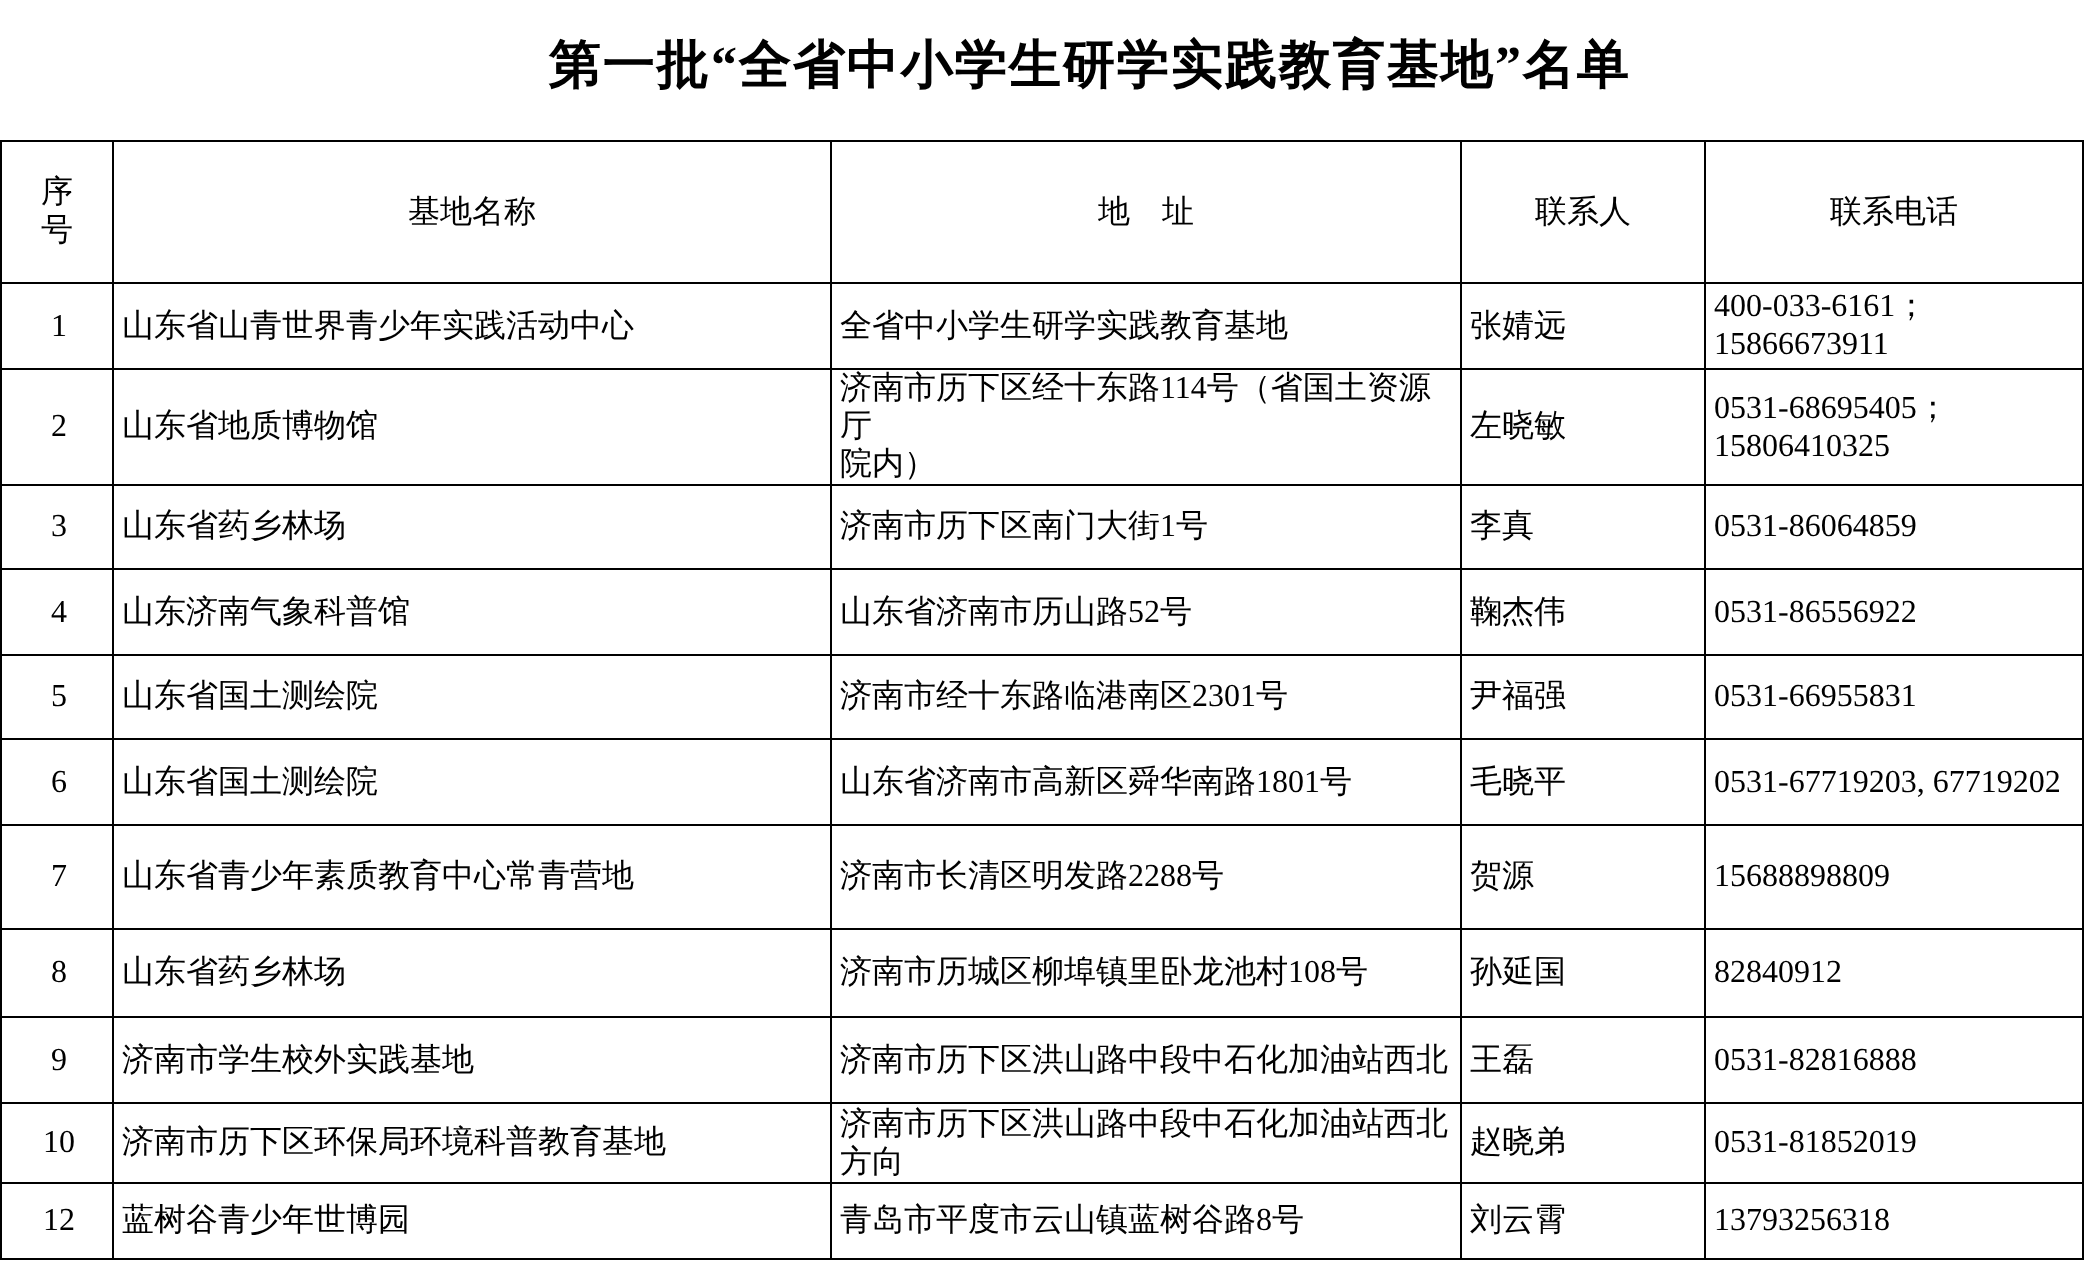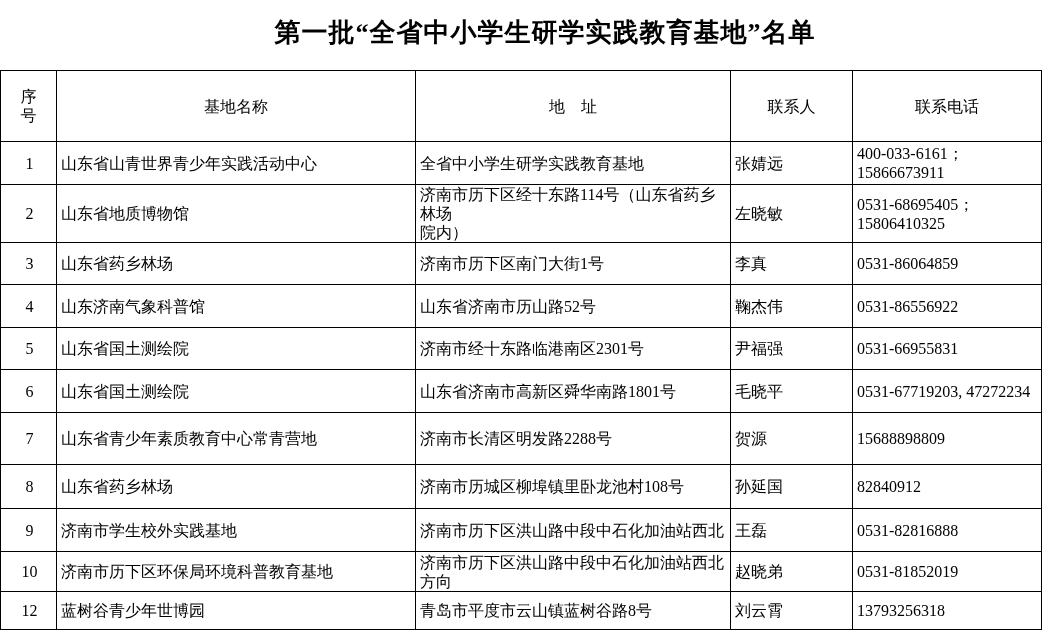--- a/index.html
+++ b/index.html
@@ -84,21 +84,21 @@
     <td class="c-no">1</td>
     <td class="c-name">山东省山青世界青少年实践活动中心</td>
     <td class="c-address">全省中小学生研学实践教育基地</td>
     <td class="c-contact">张婧远</td>
     <td class="c-phone">400-033-6161；
 15866673911</td>
   </tr>
       <tr style="height: 45px;">
     <td class="c-no">2</td>
     <td class="c-name">山东省地质博物馆</td>
-    <td class="c-address">济南市历下区经十东路114号（山东省药乡林场
+    <td class="c-address">济南市历下区经十东路114号（省国土资源厅
 院内）</td>
     <td class="c-contact">左晓敏</td>
     <td class="c-phone">0531-68695405；
 15806410325</td>
   </tr>
       <tr style="height: 42px;">
     <td class="c-no">3</td>
     <td class="c-name">山东省药乡林场</td>
     <td class="c-address">济南市历下区南门大街1号</td>
     <td class="c-contact">李真</td>
@@ -116,21 +116,21 @@
     <td class="c-name">山东省国土测绘院</td>
     <td class="c-address">济南市经十东路临港南区2301号</td>
     <td class="c-contact">尹福强</td>
     <td class="c-phone">0531-66955831</td>
   </tr>
       <tr style="height: 43px;">
     <td class="c-no">6</td>
     <td class="c-name">山东省国土测绘院</td>
     <td class="c-address">山东省济南市高新区舜华南路1801号</td>
     <td class="c-contact">毛晓平</td>
-    <td class="c-phone">0531-67719203, 47272234</td>
+    <td class="c-phone">0531-67719203, 67719202</td>
   </tr>
       <tr style="height: 52px;">
     <td class="c-no">7</td>
     <td class="c-name">山东省青少年素质教育中心常青营地</td>
     <td class="c-address">济南市长清区明发路2288号</td>
     <td class="c-contact">贺源</td>
     <td class="c-phone">15688898809</td>
   </tr>
       <tr style="height: 44px;">
     <td class="c-no">8</td>

